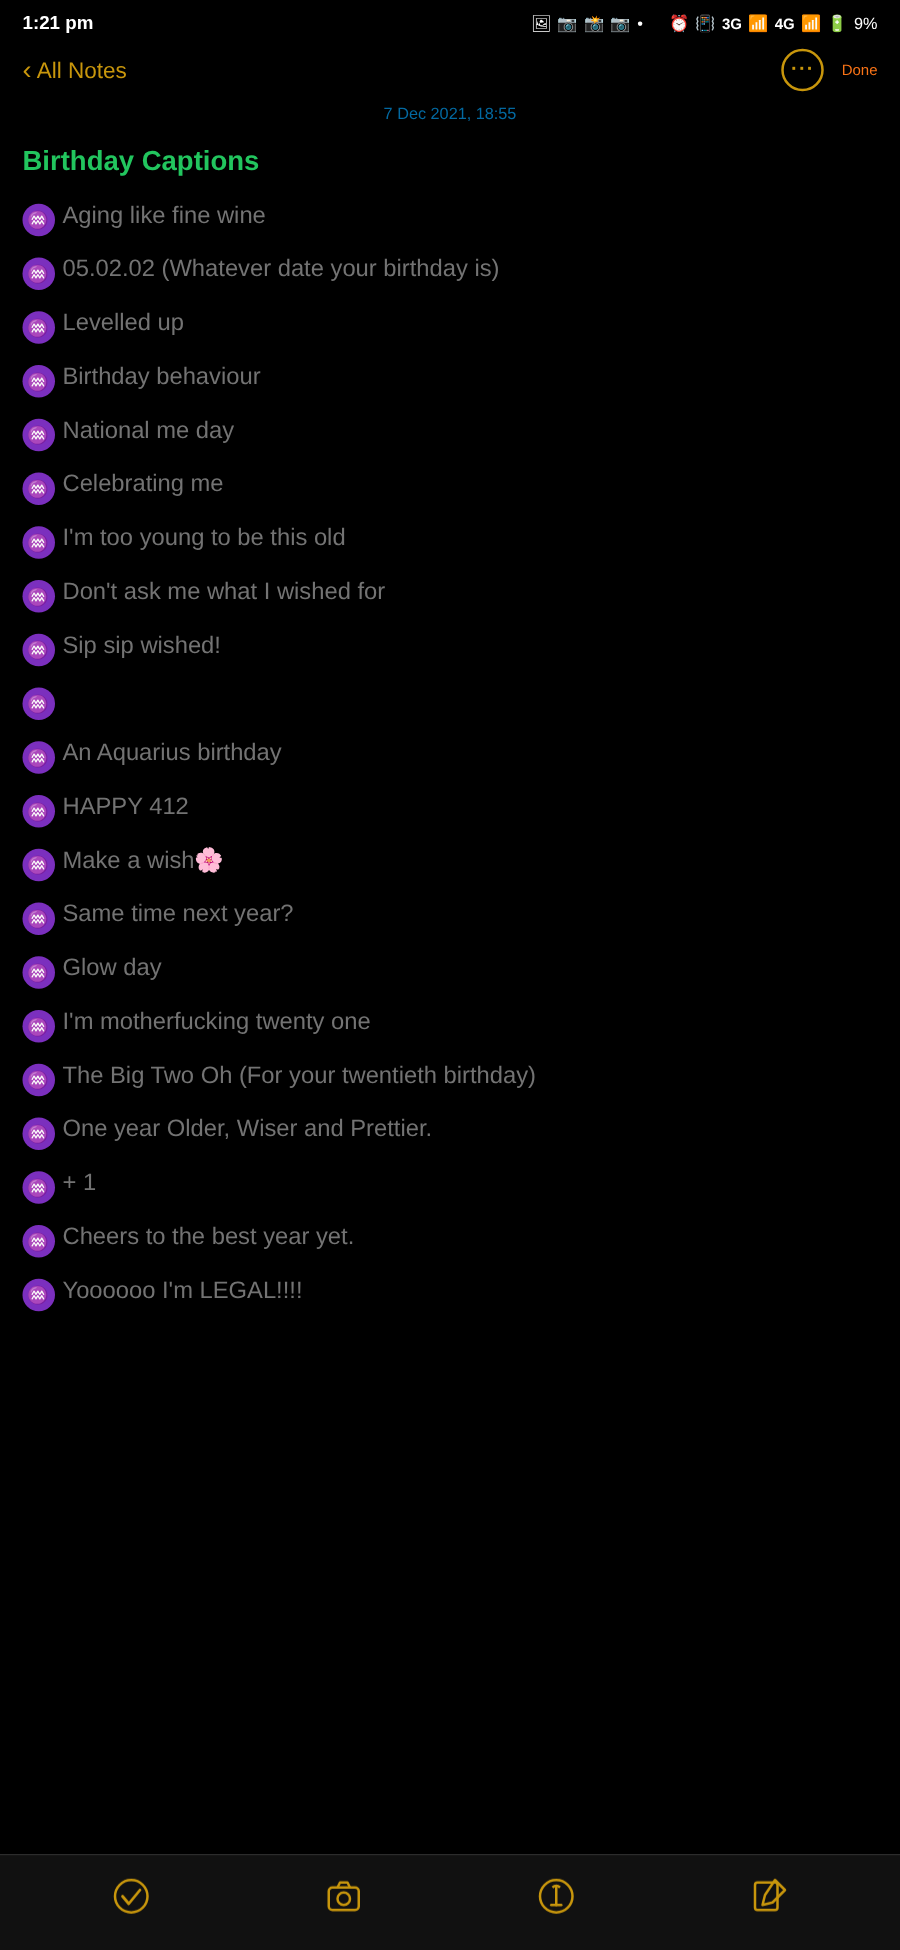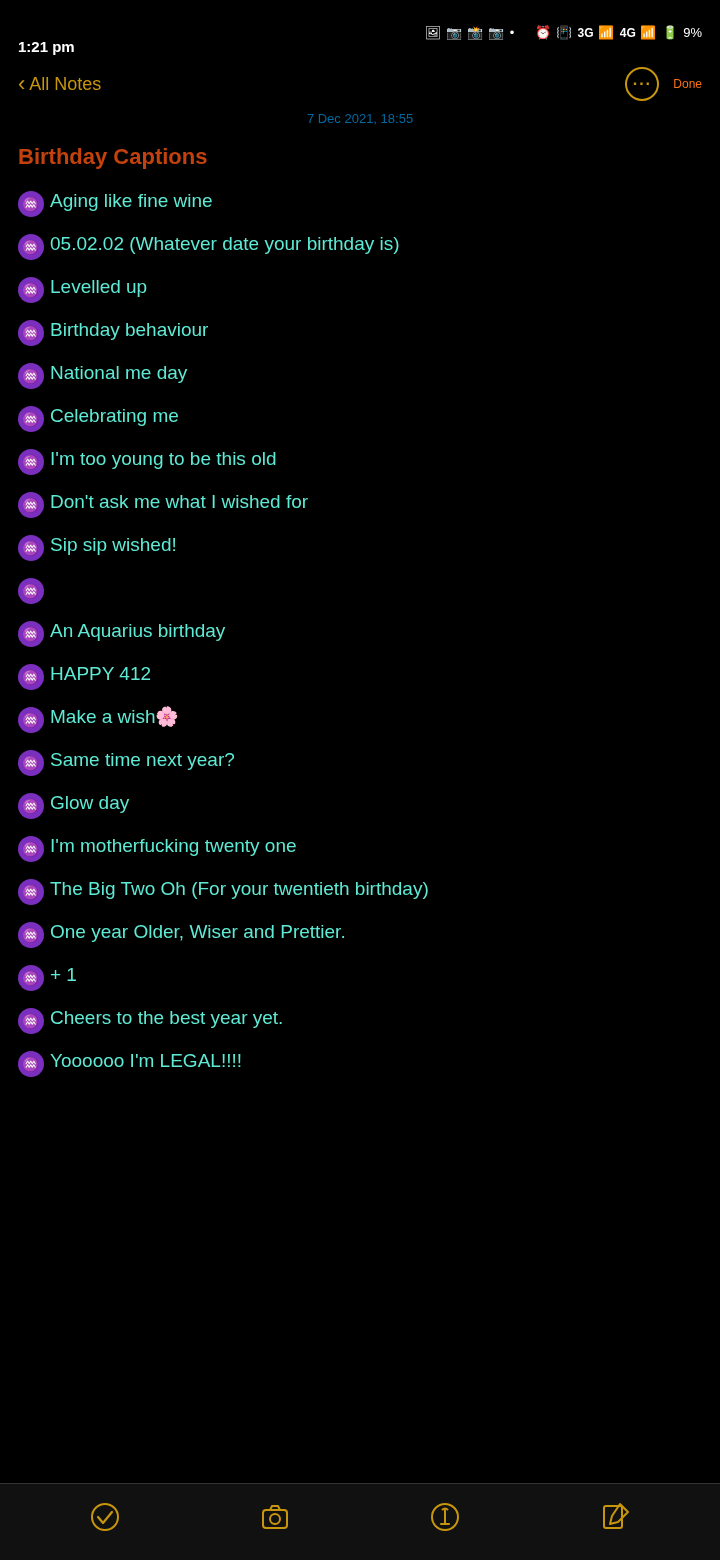--- a/index.html
+++ b/index.html
@@ -19,21 +19,20 @@
       display: flex;
       justify-content: space-between;
       align-items: center;
       padding: 10px 18px 6px;
       font-size: 14px;
       font-weight: 500;
     }
     .status-left {
       font-size: 15px;
       font-weight: 600;
-      margin-top: 28px;
     }
     .status-right {
       display: flex;
       align-items: center;
       gap: 5px;
       font-size: 13px;
     }
 
     
     .nav-bar {
@@ -89,42 +88,42 @@
     }
 
     
     .content {
       padding: 4px 18px 20px;
     }
 
     .note-title {
       font-size: 22px;
       font-weight: 700;
-      color: #c2410c;
+      color: #22c55e;
       margin-bottom: 18px;
     }
 
     
     .list-item {
       display: flex;
       align-items: flex-start;
       margin-bottom: 14px;
       gap: 6px;
     }
 
     .aquarius-emoji {
       font-size: 22px;
       line-height: 1.2;
       flex-shrink: 0;
       margin-top: 1px;
     }
 
     .item-text {
       font-size: 19px;
-      color: #5eead4;
+      color: #737373;
       line-height: 1.35;
     }
 
     
     .bottom-bar {
       position: fixed;
       bottom: 0;
       left: 0;
       width: 720px;
       background: #111;

